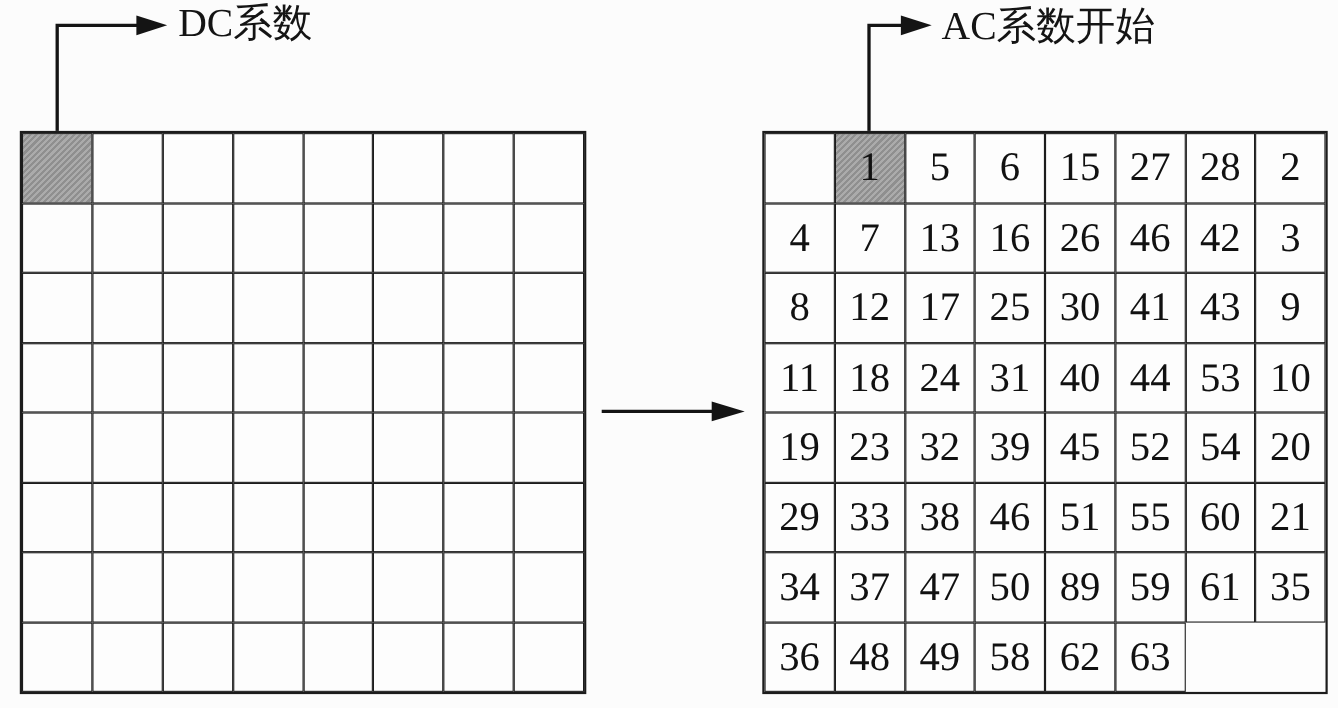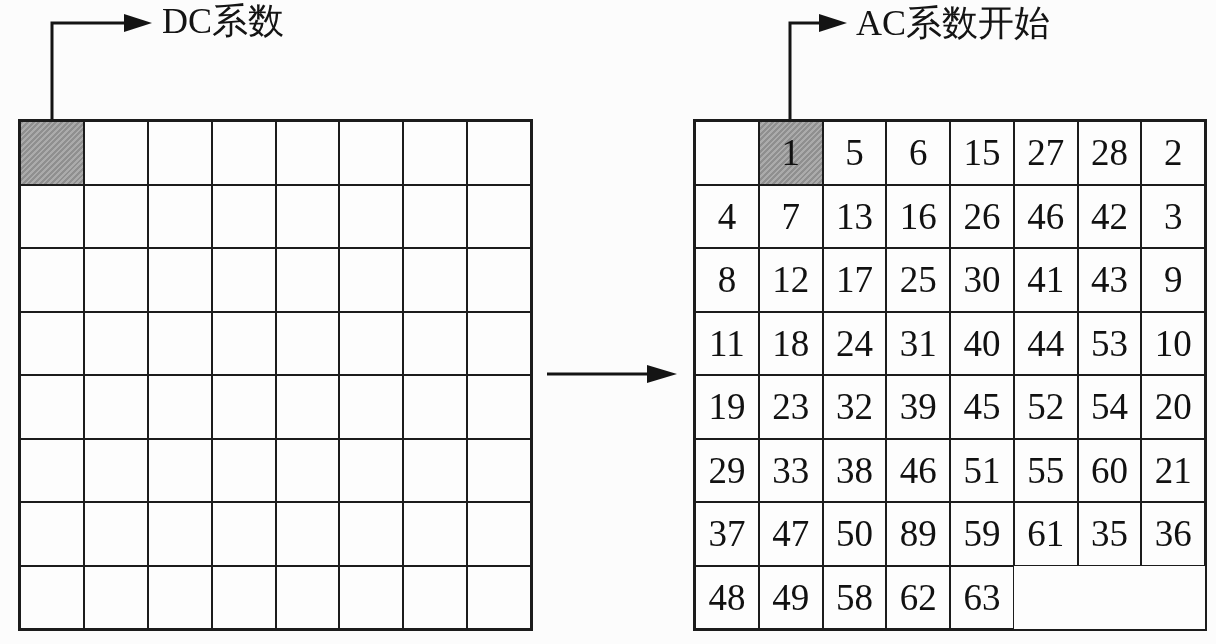--- a/index.html
+++ b/index.html
@@ -193,20 +193,21 @@
       <div class="cell">54</div>
       <div class="cell">20</div>
       <div class="cell">29</div>
       <div class="cell">33</div>
       <div class="cell">38</div>
       <div class="cell">46</div>
       <div class="cell">51</div>
       <div class="cell">55</div>
       <div class="cell">60</div>
       <div class="cell">21</div>
+      <div class="cell">34</div>
       <div class="cell">37</div>
       <div class="cell">47</div>
       <div class="cell">50</div>
       <div class="cell">89</div>
       <div class="cell">59</div>
       <div class="cell">61</div>
       <div class="cell">35</div>
       <div class="cell">36</div>
       <div class="cell">48</div>
       <div class="cell">49</div>

